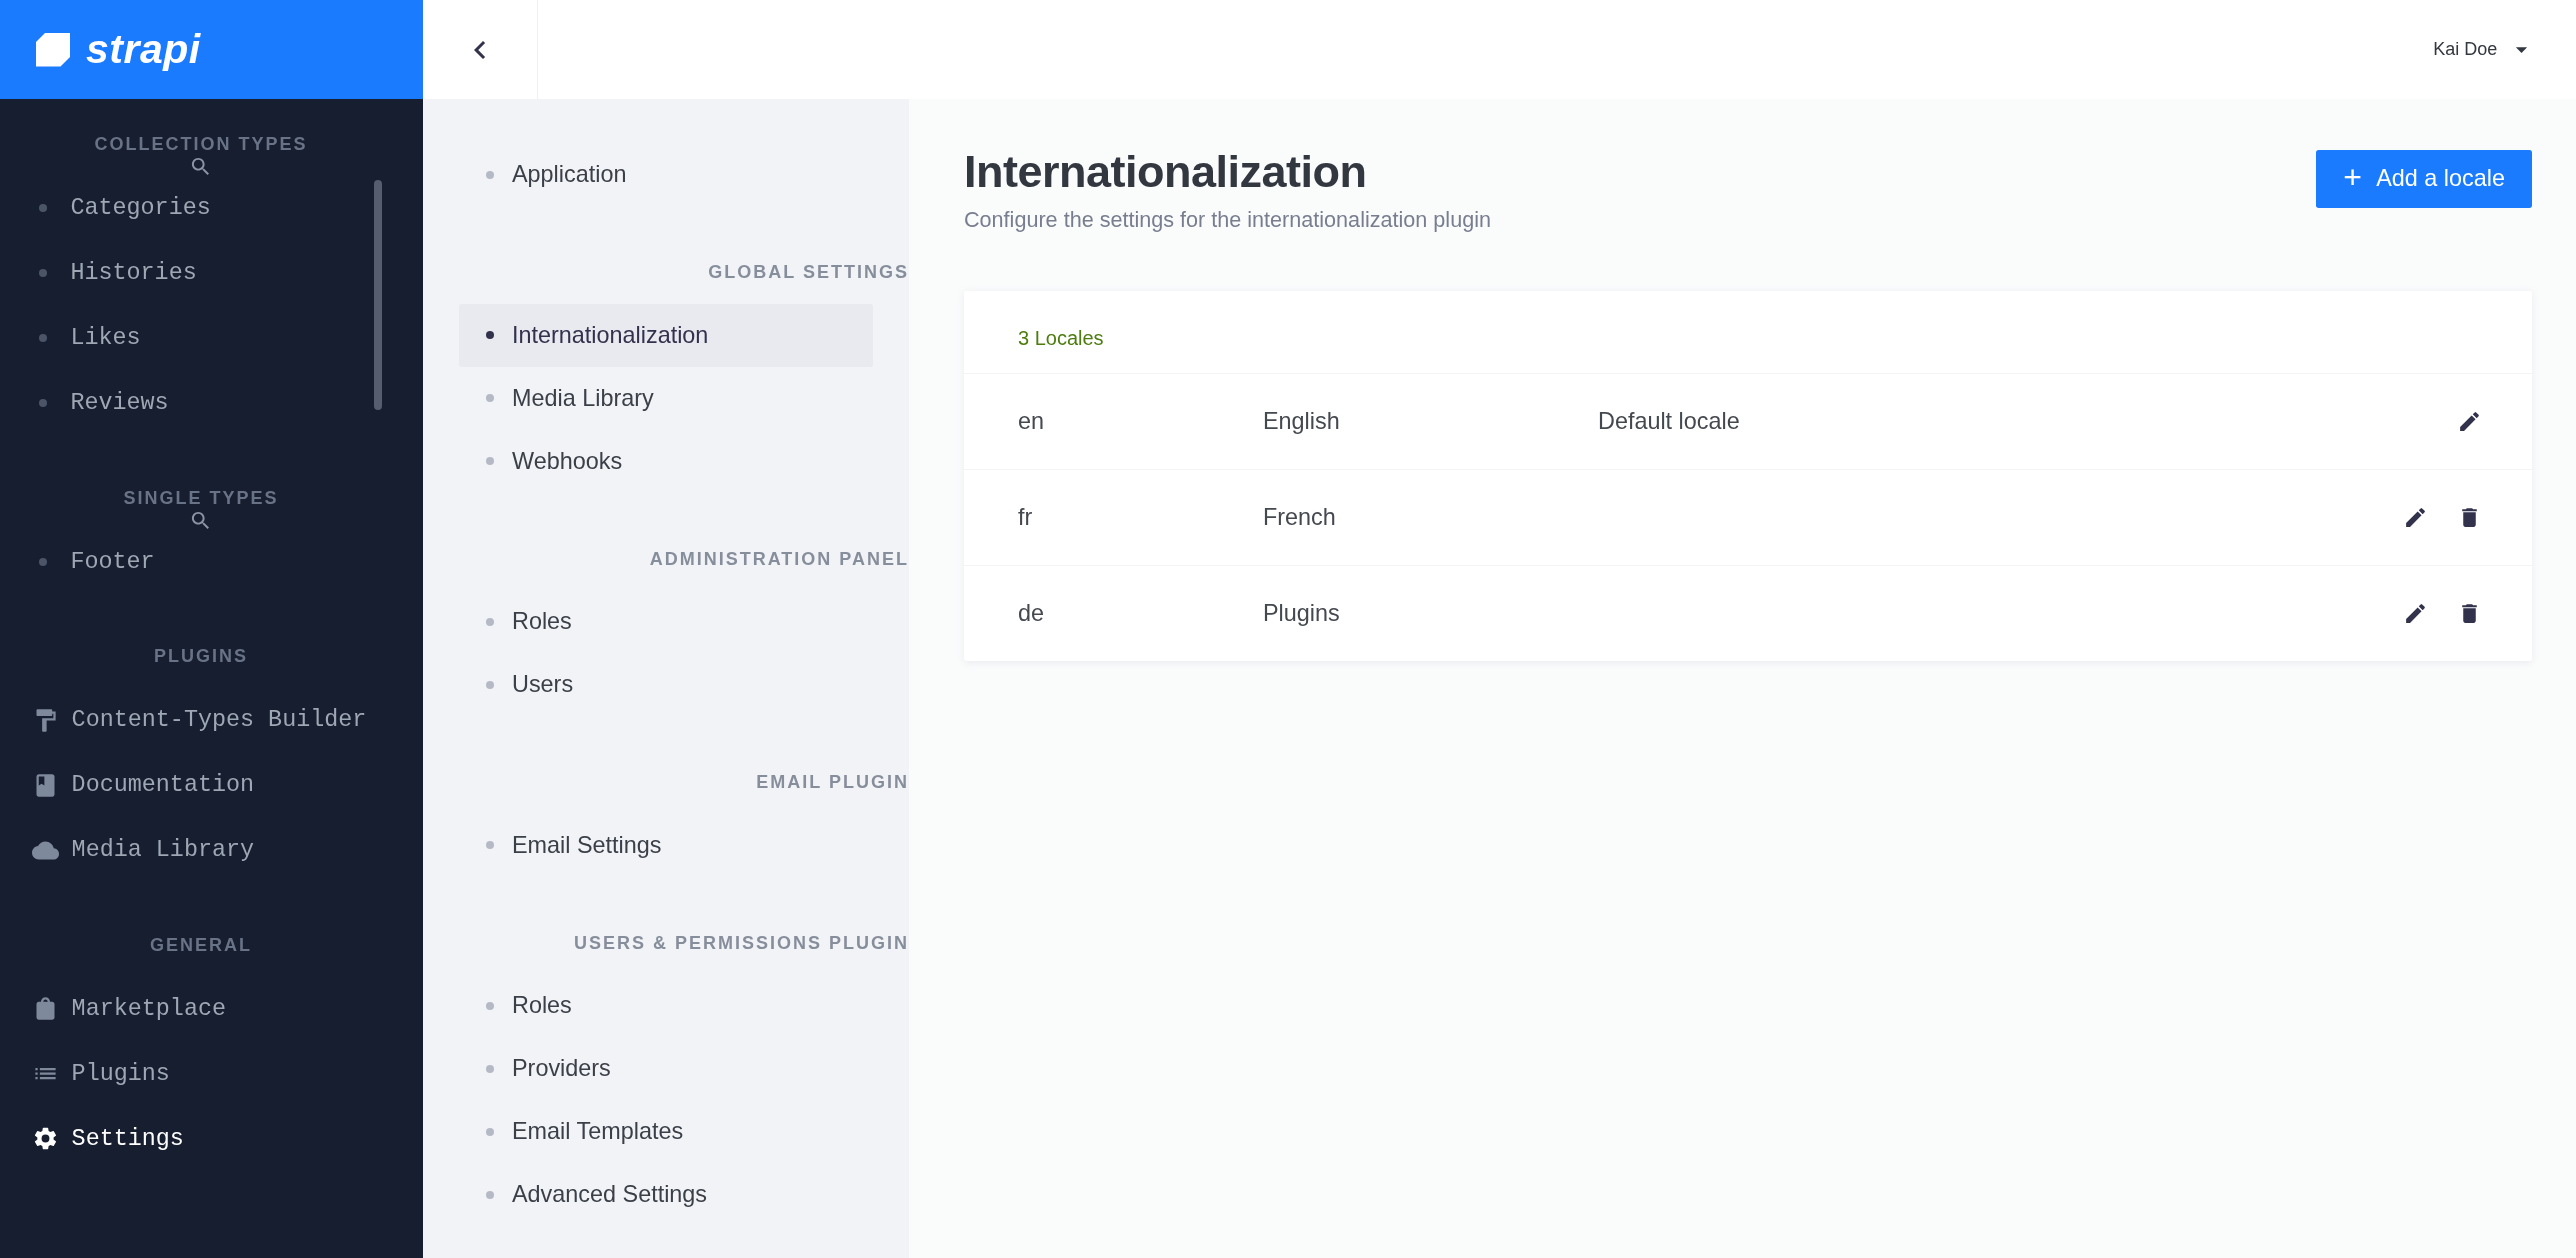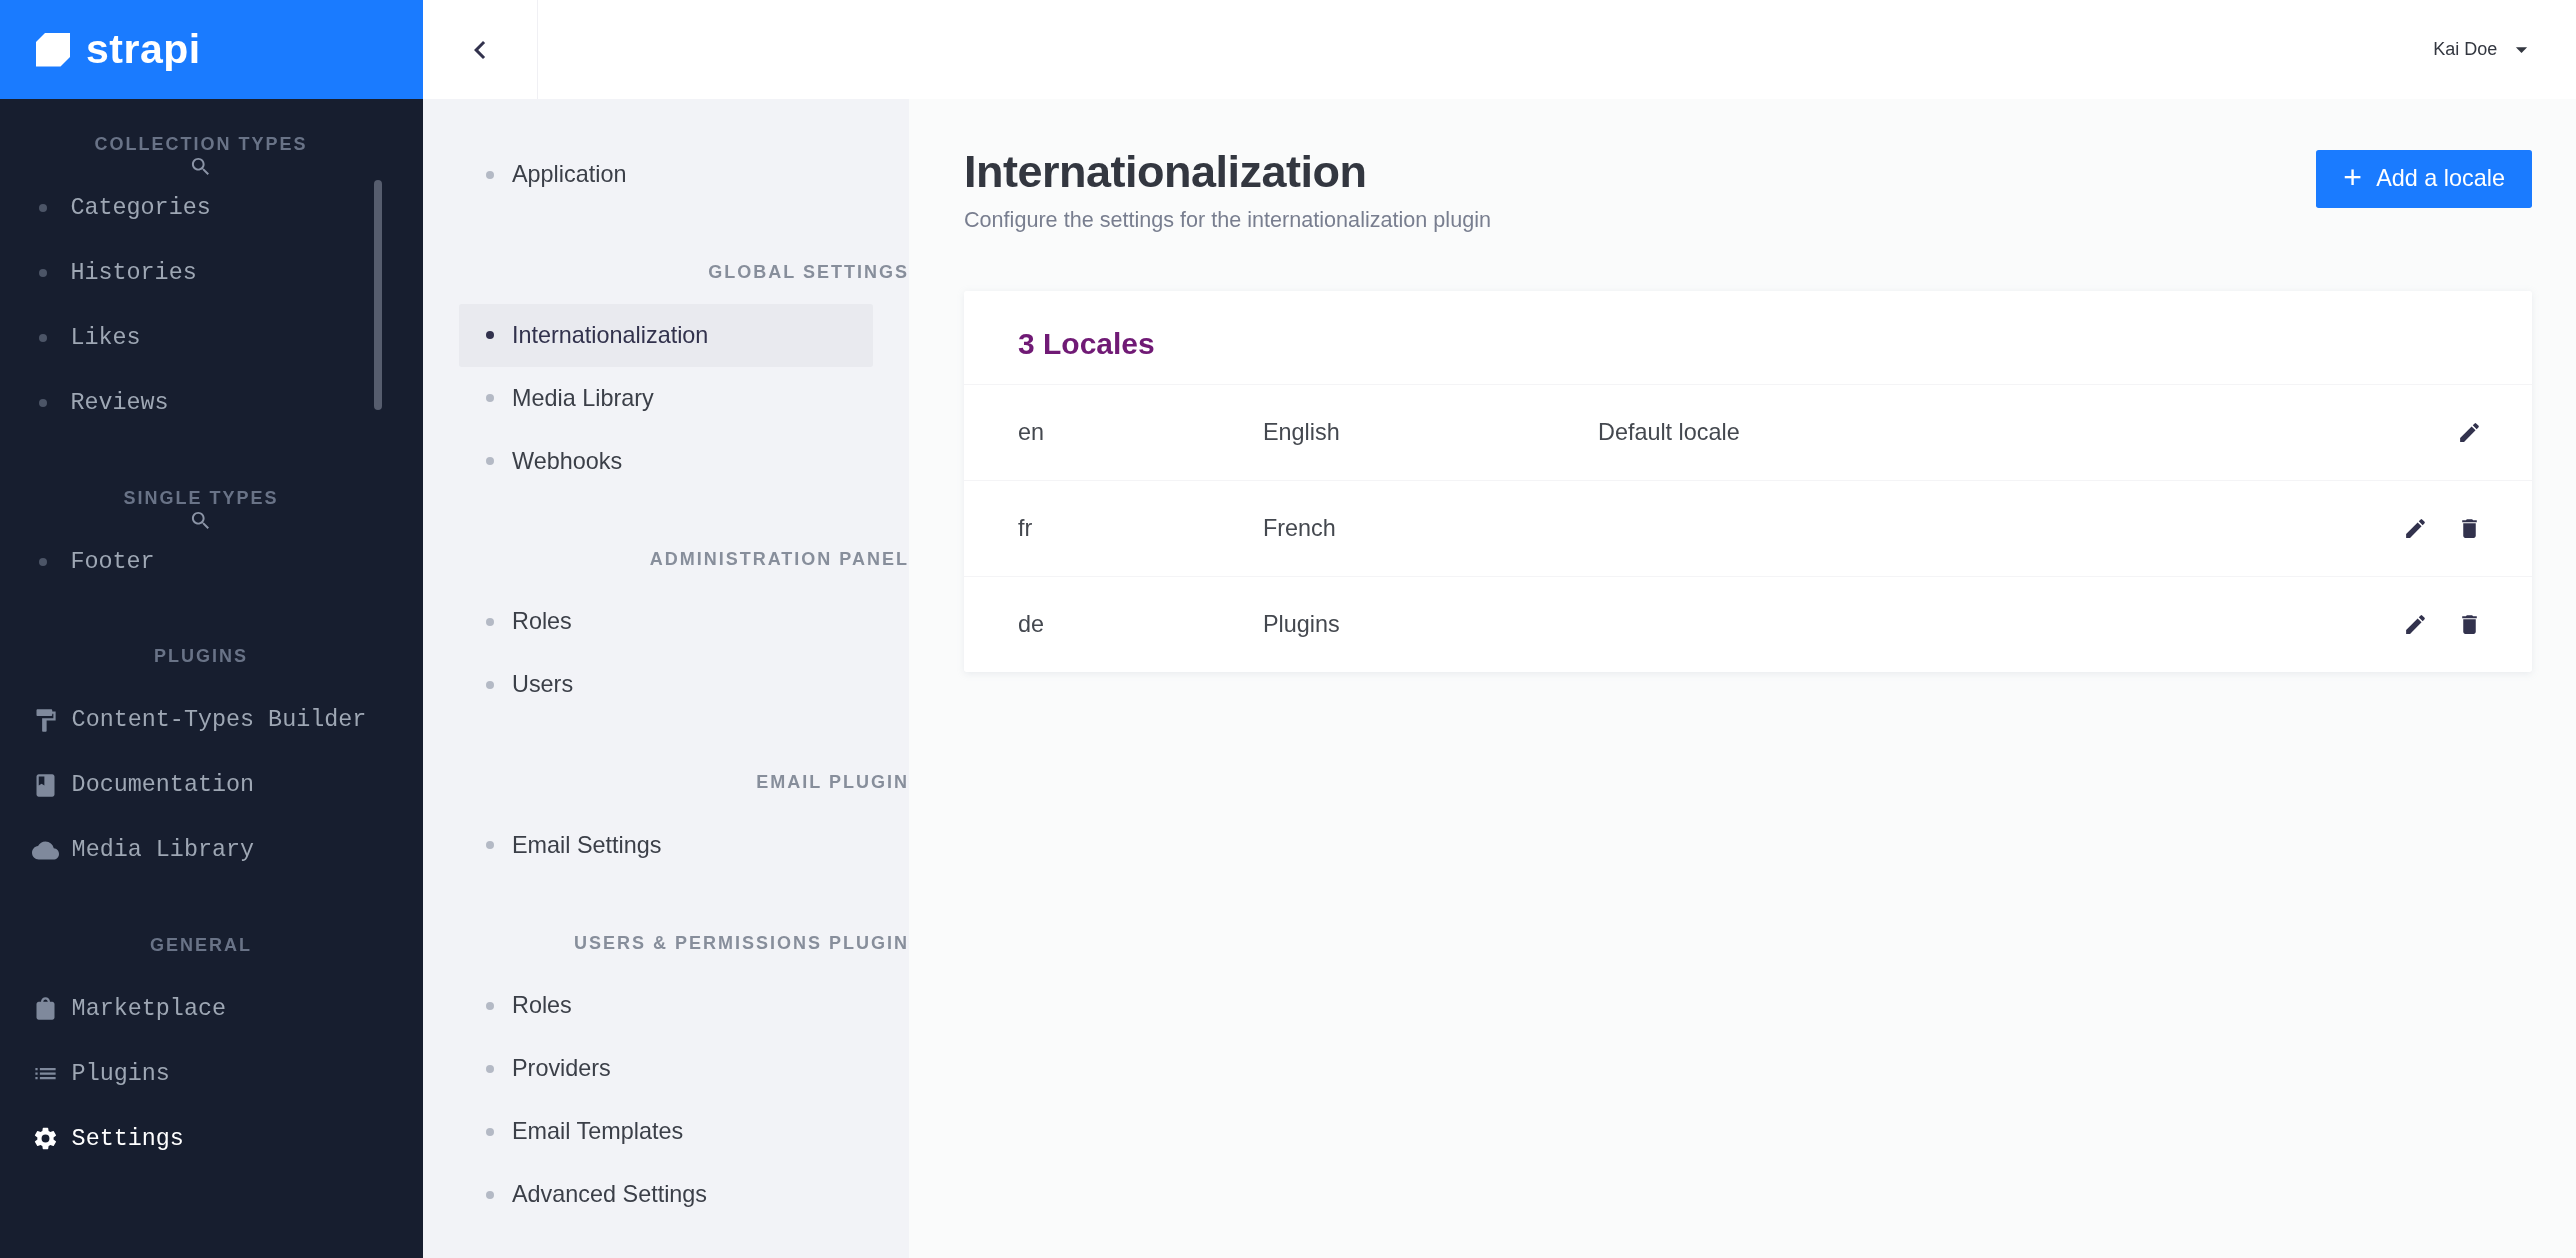--- a/index.html
+++ b/index.html
@@ -7,21 +7,21 @@
   body {
     font-family: "Liberation Sans", sans-serif;
     background: #fafbfb;
   }
   .app { width: 2576px; height: 1259px; display: flex; overflow: hidden; background: #fafbfb; }
 
   
   .sidebar { width: 423px; min-width: 423px; background: #171e2f; position: relative; }
   .logo { height: 99px; background: #1a7bff; display: flex; align-items: center; padding-left: 36px; gap: 16px; cursor: pointer; }
   .logo-mark { width: 34px; height: 34px; background: #ffffff; clip-path: polygon(28% 0, 100% 0, 100% 72%, 72% 100%, 0 100%, 0 28%); }
-  .logo-text { color: #ffffff; font-size: 41px; font-weight: 700; letter-spacing: 0.5px; }
+  .logo-text { color: #ffffff; font-size: 41px; font-weight: 700; letter-spacing: 0.5px; font-style: italic; }
 
   .sb-nav { padding-top: 35px; }
   .sb-section + .sb-section { margin-top: 52px; }
   .sb-header { display: flex; align-items: center; justify-content: space-between; padding: 0 52px 0 31px; height: 21.6px;
                color: #697387; font-size: 18px; font-weight: 700; letter-spacing: 2px; flex-direction: column; }
   .sb-search { color: #8b94a6; cursor: pointer; display: flex; }
   .sb-search svg { width: 23.4px; height: 23.4px; }
   .sb-items { margin-top: 20px; }
   .sb-item { height: 65px; display: flex; align-items: center; padding-left: 39px; color: #9ea7b4; font-size: 23.4px; cursor: pointer; font-family: Liberation Mono, monospace; }
   .sb-item .dot { width: 8px; height: 8px; border-radius: 50%; background: #4c5567; margin-right: 23.4px; flex: none; }
@@ -58,21 +58,21 @@
   
   .main { flex: 1; padding: 0 44px 0 55px; }
   .page-header { margin-top: 47px; display: flex; justify-content: space-between; align-items: flex-start; }
   .page-title { margin: 0; font-size: 45px; font-weight: 700; color: #333740; letter-spacing: -0.5px; }
   .page-subtitle { margin: 9px 0 0; font-size: 21.6px; color: #787e8f; }
   .add-btn { margin-top: 3.6px; height: 58px; padding: 0 27px; background: #1a7bff; color: #ffffff; border: none; border-radius: 2.7px;
              font-size: 23.4px; font-family: inherit; display: flex; align-items: center; gap: 14.4px; cursor: pointer; }
   .plus { font-size: 32px; font-weight: 400; line-height: 1; margin-top: -3.6px; }
 
   .card { margin-top: 58px; background: #ffffff; border-radius: 2.7px; box-shadow: 0 1.8px 7.2px rgba(160,170,190,0.18); }
-  .card-title { margin: 0; padding: 36px 54px 23.4px; font-size: 30px; font-weight: 700; color: #701a75; }
+  .card-title { margin: 0; padding: 36px 54px 23.4px; font-size: 20px; font-weight: 400; color: #4d7c0f; }
   .lrow { height: 96px; display: flex; align-items: center; padding: 0 50px 0 54px; border-top: 0.9px solid #f4f4f6;
           font-size: 23.4px; color: #44484f; }
   .col-code { width: 245px; }
   .col-name { width: 335px; }
   .col-note { flex: 1; }
   .actions { display: flex; align-items: center; gap: 29px; }
   .icon-btn { background: none; border: none; padding: 0; cursor: pointer; color: #32324d; display: flex; }
   .icon-btn svg { width: 25px; height: 25px; }
 </style>
 </head>

